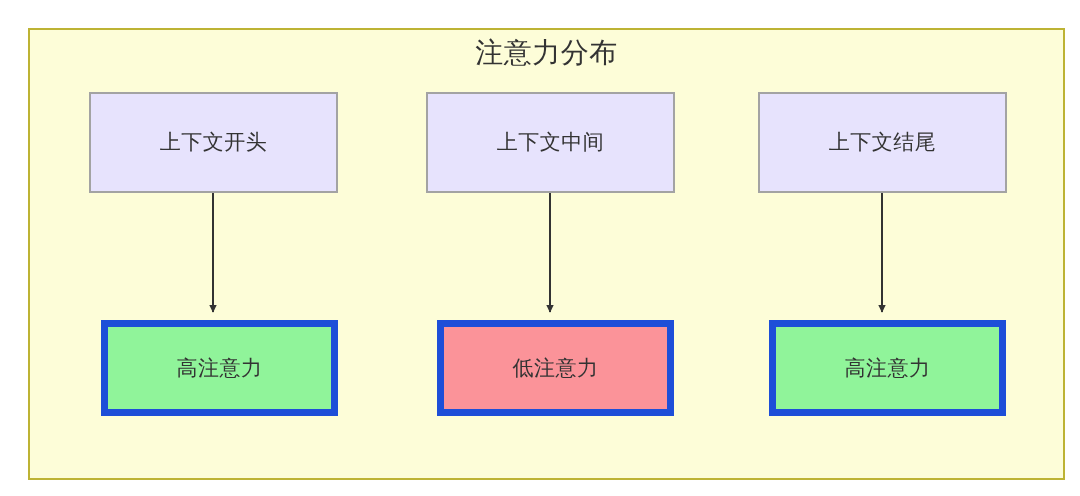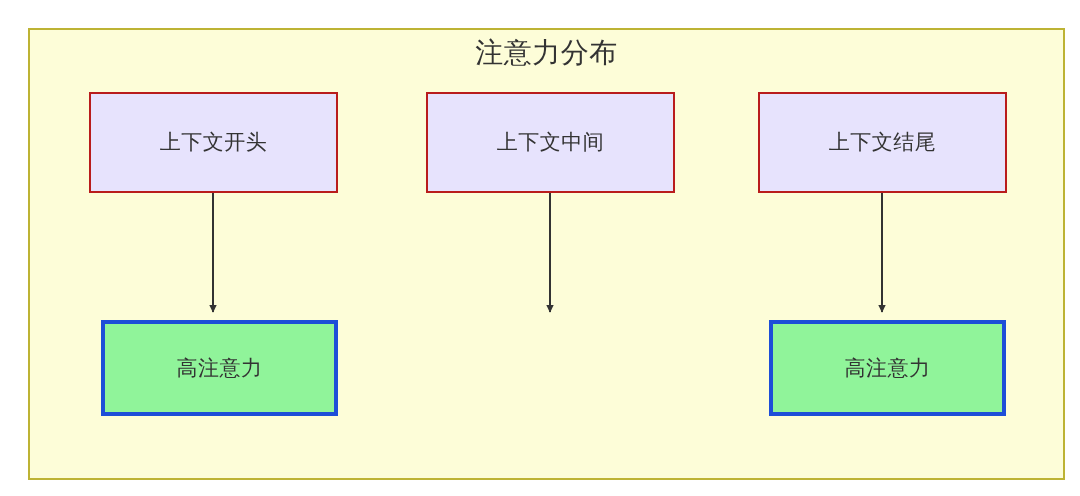--- a/index.html
+++ b/index.html
@@ -54,27 +54,27 @@
     justify-content: center;
     font-size: 21px;
     line-height: 1;
     color: #333333;
     letter-spacing: 0.5px;
     text-align: center;
   }
 
   .node.ctx {
     background: #e7e3fd;
-    border: 2px solid #b91c1c;
+    border: 2px solid #a3a3a3;
     width: 249px;
     height: 101px;
   }
 
   .node.attn {
-    border: 4px solid #1d4ed8;
+    border: 7px solid #1d4ed8;
     width: 237px;
     height: 96px;
   }
 
   .node.attn-high { background: #90f49a; }
   .node.attn-low  { background: #fb9399; }
 
   
   #node-ctx-start  { left: 89px;  top: 92px; }
   #node-ctx-middle { left: 426px; top: 92px; }
@@ -122,16 +122,17 @@
   </svg>
 
   <div class="node ctx" id="node-ctx-start">上下文开头</div>
 
   <div class="node ctx" id="node-ctx-end">上下文结尾</div>
 
   <div class="node ctx" id="node-ctx-middle">上下文中间</div>
 
   <div class="node attn attn-high" id="node-attn-start">高注意力</div>
 
+  <div class="node attn attn-low" id="node-attn-middle">低注意力</div>
 
   <div class="node attn attn-high" id="node-attn-end">高注意力</div>
 
 </div>
 
 </body></html>

